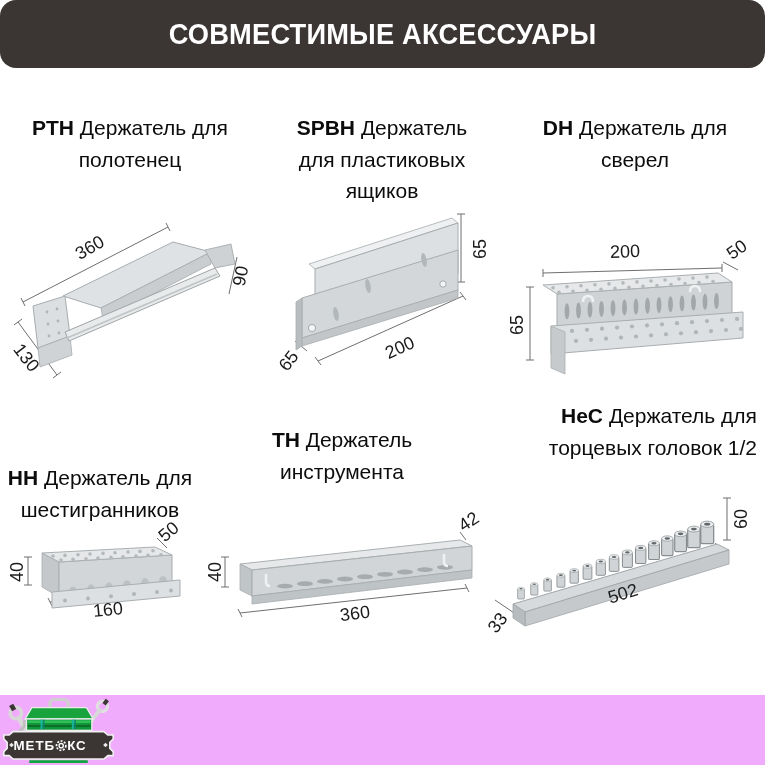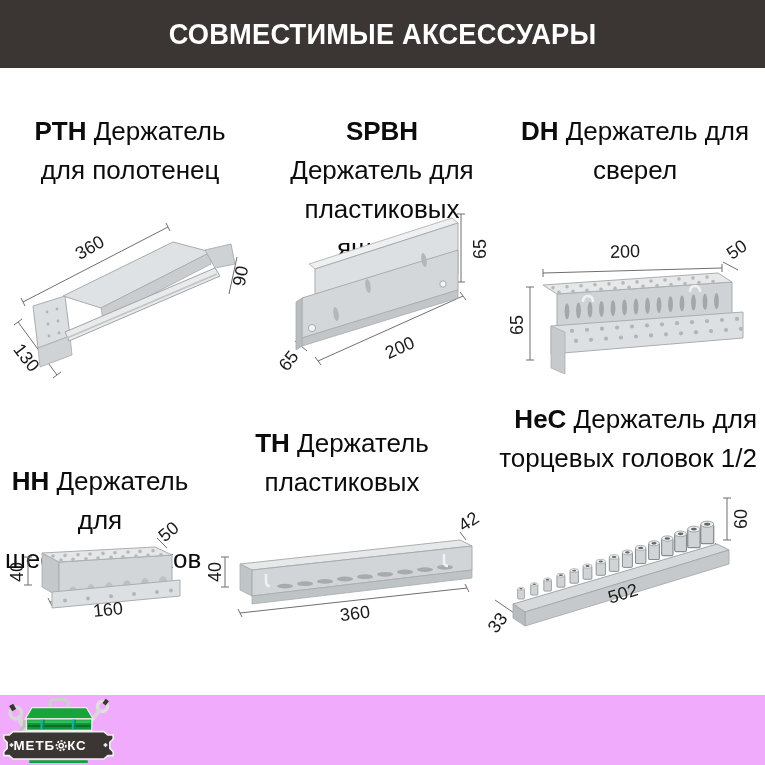--- a/index.html
+++ b/index.html
@@ -1,23 +1,23 @@
 <!DOCTYPE html>
 <html><head>
 <meta charset="utf-8">
 <style>
   html,body{margin:0;padding:0;background:#ffffff;}
   body{width:765px;height:765px;font-family:"Liberation Sans", sans-serif;}
   #stage{position:relative;width:765px;height:765px;background:#fff;overflow:hidden;}
   .hdr{position:absolute;left:0;top:0;width:765px;height:68px;background:#3b3534;
-       display:flex;align-items:center;justify-content:center;}
+       display:flex;align-items:center;justify-content:center;border-radius:16px;}
   .hdr .t{color:#fff;font-weight:bold;font-size:29px;letter-spacing:0.2px;transform:scaleX(.94);white-space:nowrap;}
   .ftr{position:absolute;left:0;bottom:0;width:765px;height:70px;background:#f0abfc;}
   .logo{position:absolute;left:2px;top:2px;width:113px;height:66px;}
-  .ptitle{position:absolute;text-align:center;font-size:26px;line-height:1.5;color:#0c0c0c;}
+  .ptitle{position:absolute;text-align:center;font-size:21px;line-height:1.5;color:#0c0c0c;}
   .ptitle b{font-weight:bold;}
   .draw{position:absolute;}
   .draw svg{position:absolute;left:0;top:0;}
   .dim{position:absolute;font-size:18px;color:#1a1a1a;white-space:nowrap;
        transform:translate(-50%,-50%) rotate(var(--r,0deg));}
   .dln{stroke:#6f6f6f;stroke-width:1;fill:none;}
 </style>
 </head>
 <body>
 
@@ -191,21 +191,21 @@
     <span class="dim" style="left:232px;top:28px;--r:-35deg;">50</span>
     <span class="dim" style="left:12px;top:103px;--r:-90deg;">65</span>
   </div>
 
   <div class="ptitle" style="left:5px;top:424px;width:190px;margin-top:38px;">
     <b>HH</b>
     <span>Держатель для шестигранников</span>
   </div>
   <div class="ptitle" style="left:242px;top:424px;width:200px;">
     <b>TH</b>
-    <span>Держатель пластиковых</span>
+    <span>Держатель инструмента</span>
   </div>
   <div class="ptitle" style="left:493px;top:400px;width:264px;text-align:right;">
     <b>HeC</b>
     <span>Держатель для торцевых головок 1/2</span>
   </div>
 
   <div class="draw" style="left:5px;top:502px;width:215px;height:128px;">
     <svg width="215" height="128" viewBox="0 0 215 128">
       <g>
         <line class="dln" x1="23" y1="55" x2="23" y2="83"></line>

